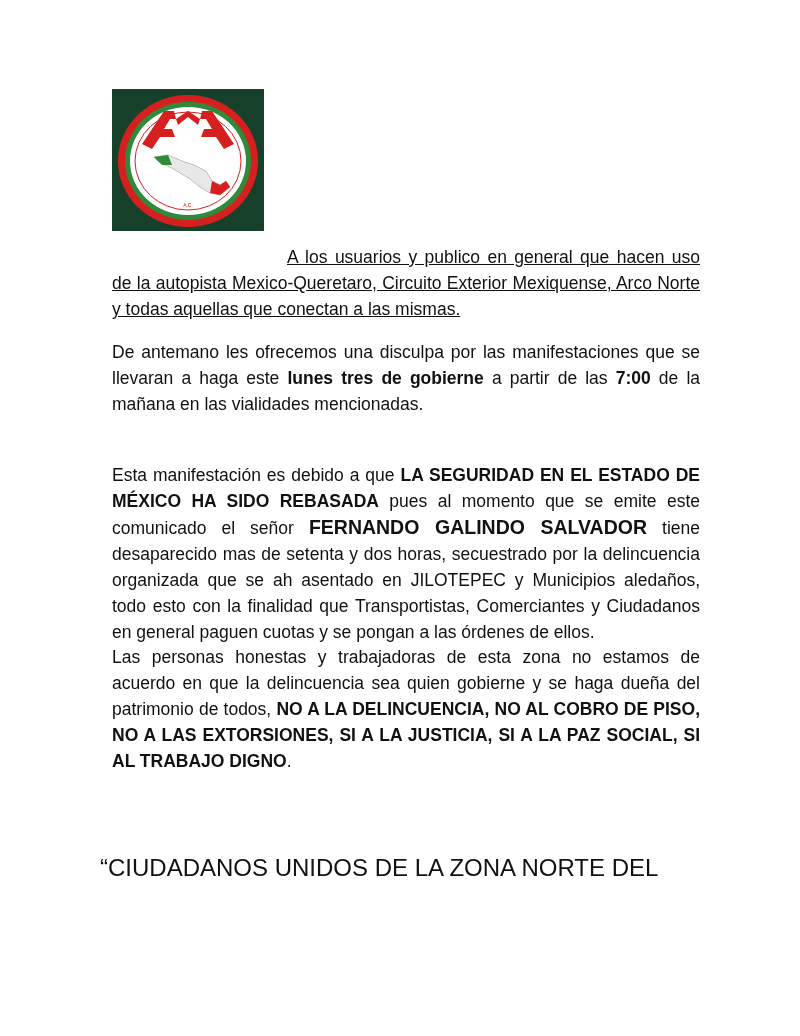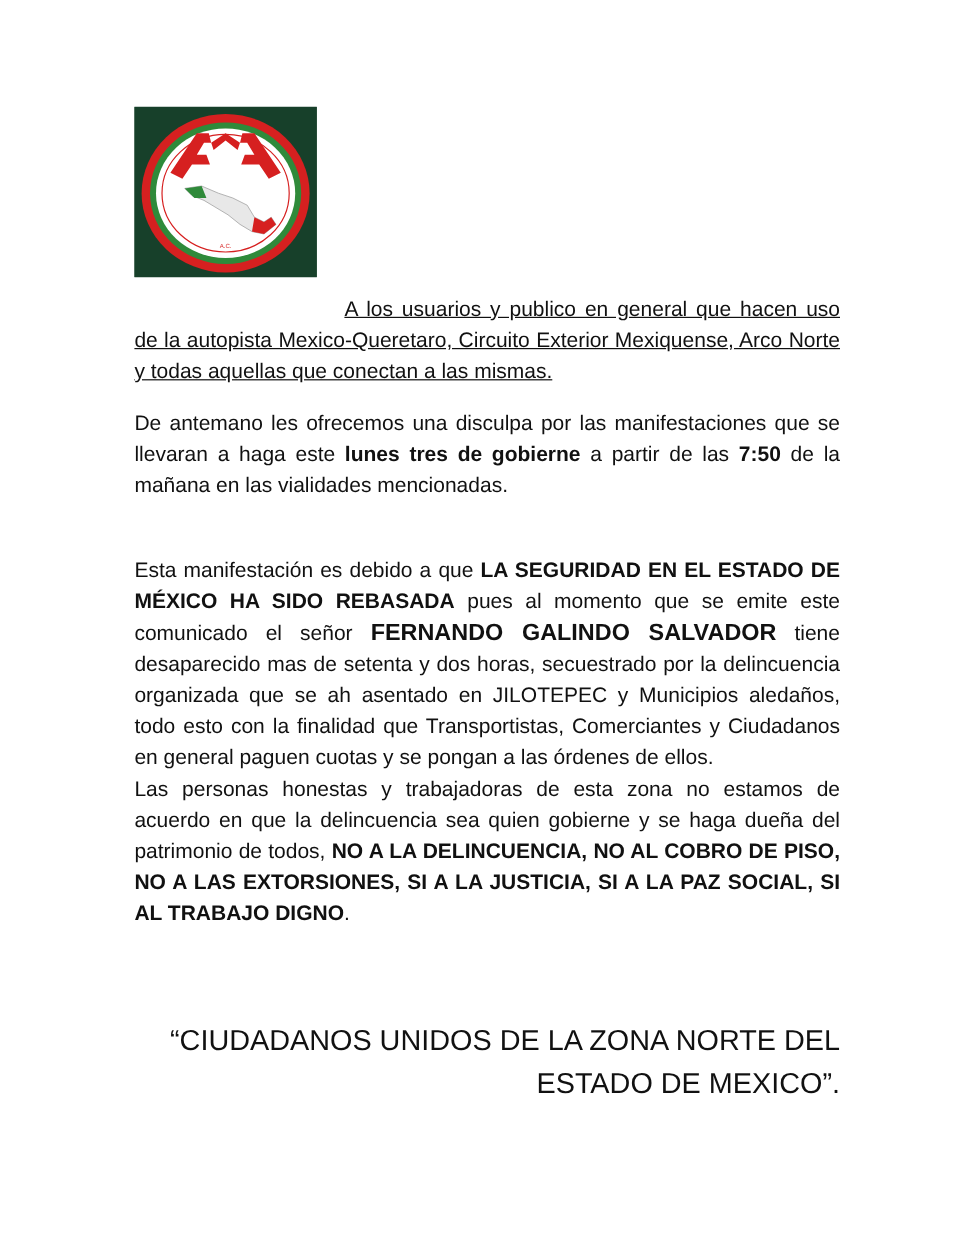--- a/index.html
+++ b/index.html
@@ -8,21 +8,21 @@
   .logo svg { width: 152px; height: 142px; display: block; }
   .body-text { position: absolute; left: 112px; width: 588px; font-size: 17.5px; line-height: 26px; text-align: justify; }
   .p1 { top: 244px; text-decoration: underline; }
   .p2 { top: 339px; }
   .p3 { top: 430px; margin-top: 32px; }
   .p4 { top: 644px; }
   .body-text p { margin: 0; }
   .indent { display: inline-block; width: 175px; }
   .big-bold { font-weight: bold; font-size: 19.5px; }
   b { font-weight: bold; }
-  .closing { position: absolute; left: 100px; width: 600px; top: 850px; text-align: right; font-size: 24px; line-height: 36px; color: #111; }
+  .closing { position: absolute; left: 100px; width: 600px; top: 850px; text-align: left; font-size: 24px; line-height: 36px; color: #111; }
 </style>
 </head>
 <body>
 
 <div class="logo">
   <svg viewBox="0 0 152 142" xmlns="http://www.w3.org/2000/svg">
     <rect x="0" y="0" width="152" height="142" fill="#17402a"></rect>
     <ellipse cx="76" cy="72" rx="70" ry="66" fill="#d62020"></ellipse>
     <ellipse cx="76" cy="72" rx="63" ry="59" fill="#2f8a3a"></ellipse>
     <ellipse cx="76" cy="72" rx="58" ry="54" fill="#ffffff"></ellipse>
@@ -37,27 +37,26 @@
     <path d="M100 92 L108 96 L114 92 L118 98 L108 106 L98 104 Z" fill="#d62020"></path>
     <text x="76" y="118" font-size="5" text-anchor="middle" fill="#d62020" font-family="Liberation Sans, sans-serif">A.C.</text>
   </svg>
 </div>
 
 <div class="body-text p1">
   <p><span class="indent"></span><span>A los usuarios y publico en general que hacen uso de la autopista Mexico-Queretaro, Circuito Exterior Mexiquense, Arco Norte y todas aquellas que conectan a las mismas.</span></p>
 </div>
 
 <div class="body-text p2">
-  <p><span>De antemano les ofrecemos una disculpa por las manifestaciones que se llevaran a haga este </span><b>lunes tres de gobierne</b><span> a partir de las </span><b>7:50</b><span> de la mañana en las vialidades mencionadas.</span></p>
+  <p><span>De antemano les ofrecemos una disculpa por las manifestaciones que se llevaran a haga este </span><b>lunes tres de gobierne</b><span> a partir de las </span><b>7:00</b><span> de la mañana en las vialidades mencionadas.</span></p>
 </div>
 
 <div class="body-text p3">
   <p><span>Esta manifestación es debido a que </span><b>LA SEGURIDAD EN EL ESTADO DE MÉXICO HA SIDO REBASADA</b><span> pues al momento que se emite este comunicado el señor </span><b class="big-bold">FERNANDO GALINDO SALVADOR</b><span> tiene desaparecido mas de setenta y dos horas, secuestrado por la delincuencia organizada que se ah asentado en JILOTEPEC y Municipios aledaños, todo esto con la finalidad que Transportistas, Comerciantes y Ciudadanos en general paguen cuotas y se pongan a las órdenes de ellos.</span></p>
 </div>
 
 <div class="body-text p4">
   <p><span>Las personas honestas y trabajadoras de esta zona no estamos de acuerdo en que la delincuencia sea quien gobierne y se haga dueña del patrimonio de todos, </span><b>NO A LA DELINCUENCIA, NO AL COBRO DE PISO, NO A LAS EXTORSIONES, SI A LA JUSTICIA, SI A LA PAZ SOCIAL, SI AL TRABAJO DIGNO</b><span>.</span></p>
 </div>
 
 <div class="closing">
   <div>“CIUDADANOS UNIDOS DE LA ZONA NORTE DEL</div>
-  <div>ESTADO DE MEXICO”.</div>
 </div>
 
 </body></html>

